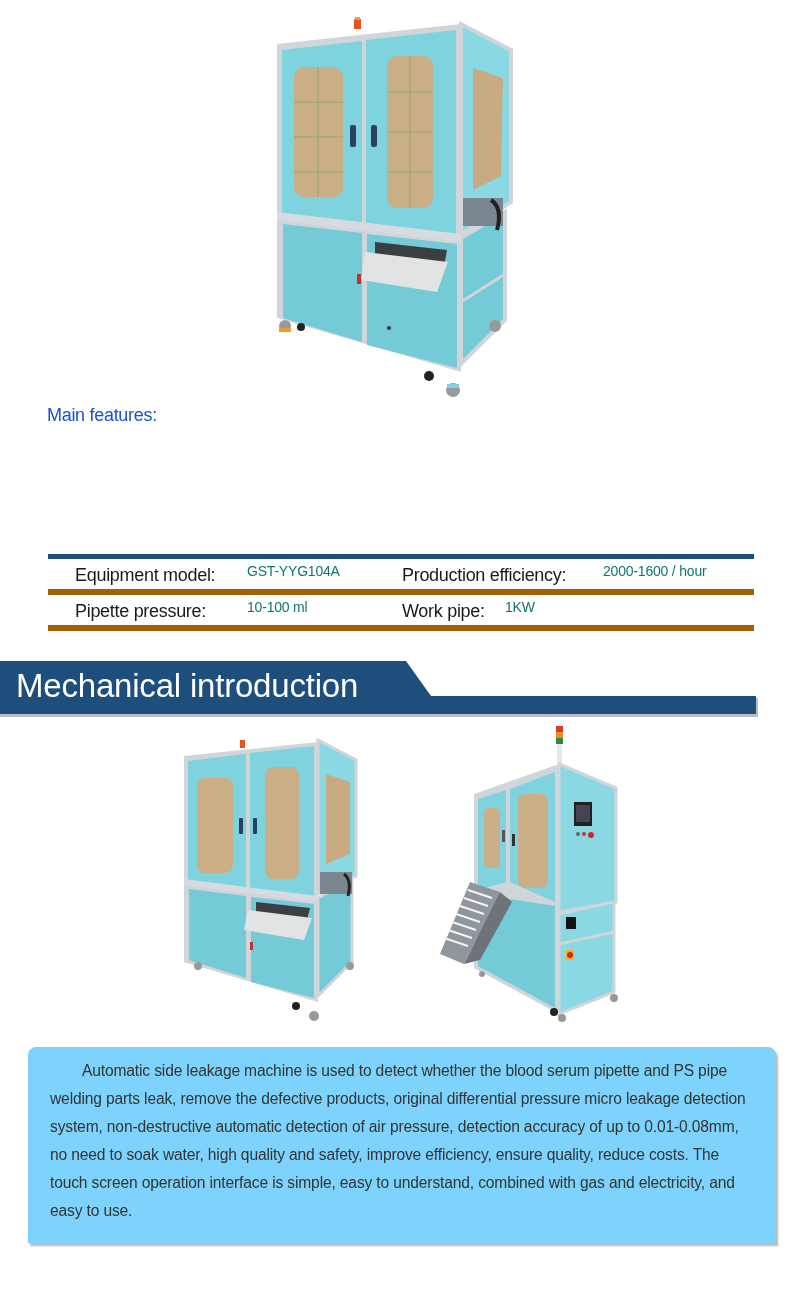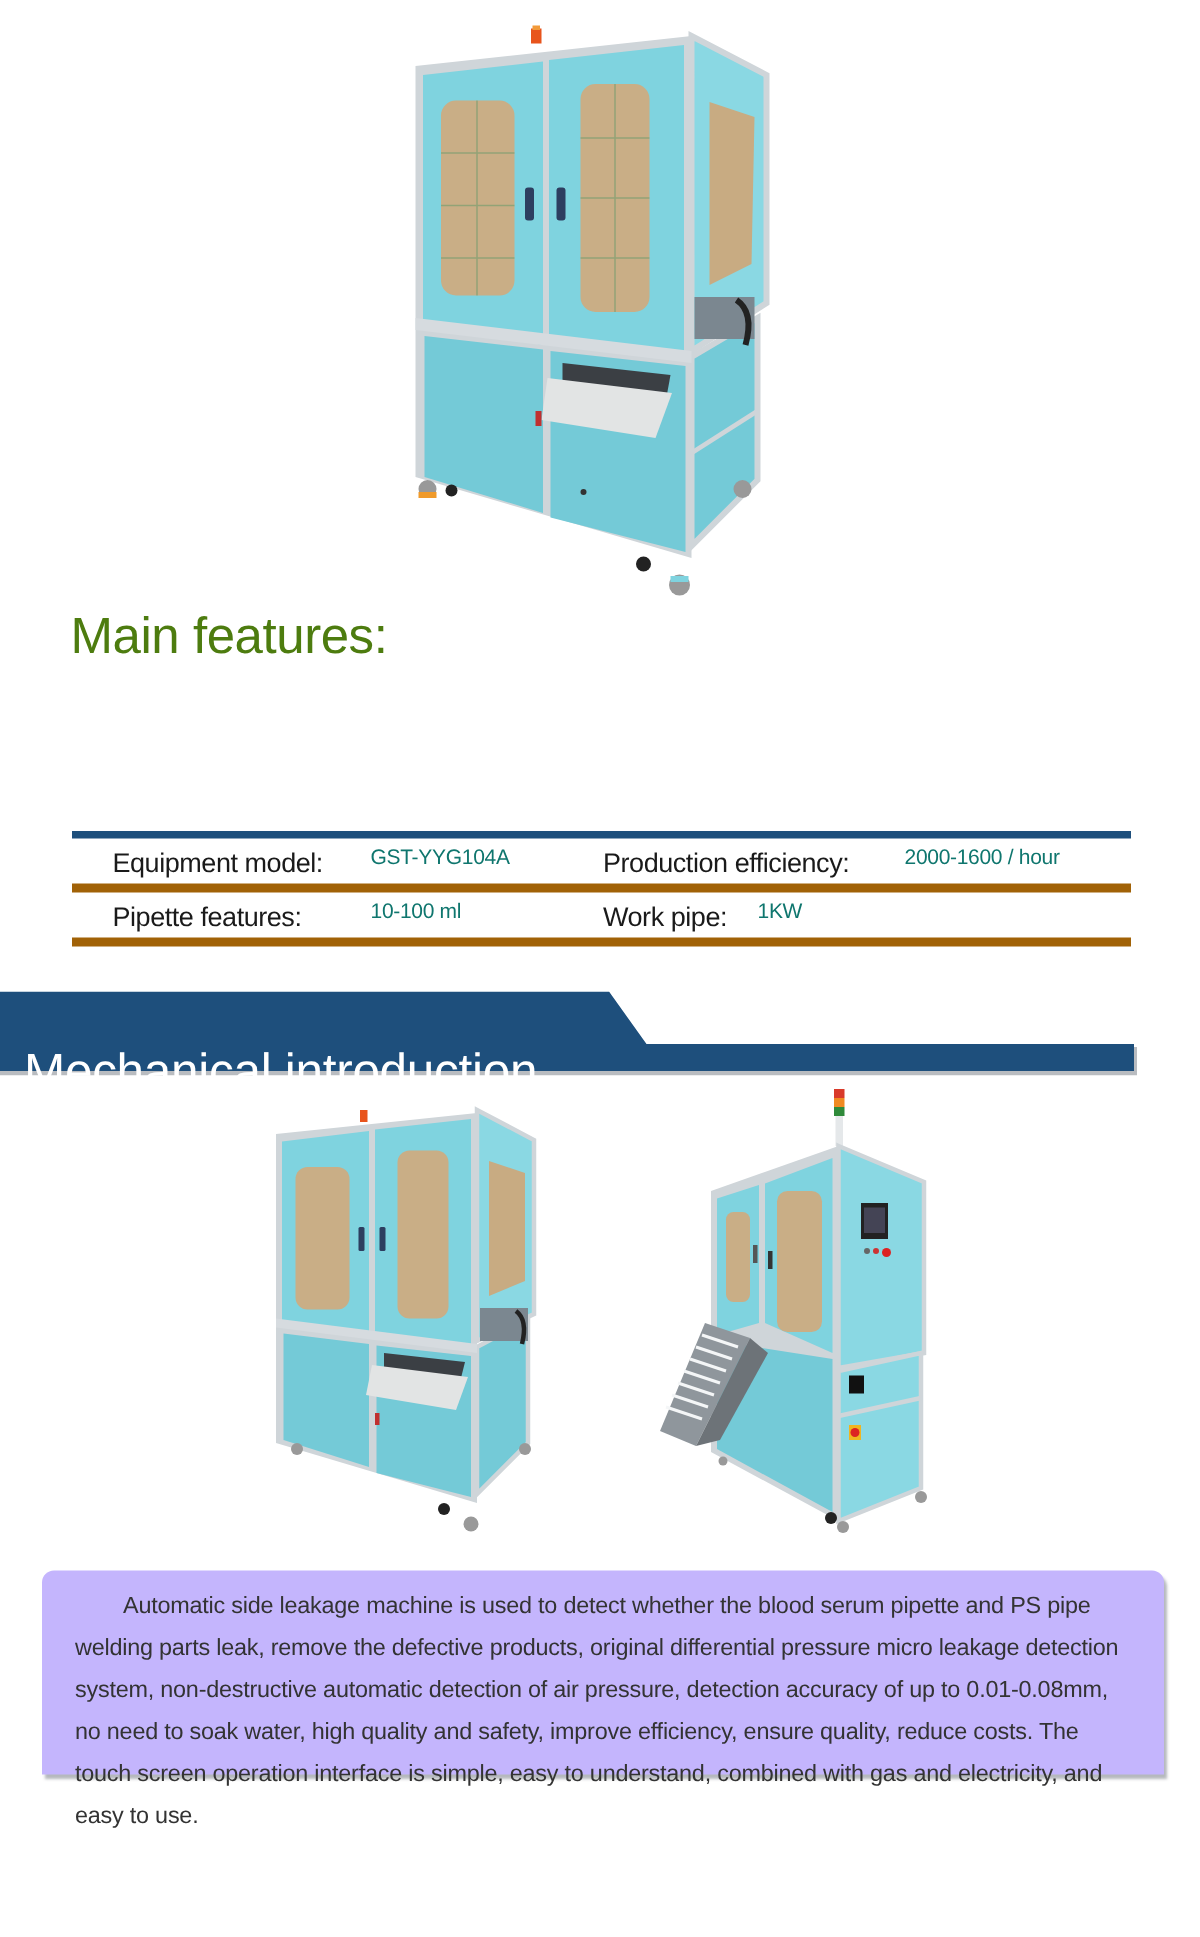--- a/index.html
+++ b/index.html
@@ -5,45 +5,45 @@
   * { box-sizing: border-box; margin: 0; padding: 0; }
   html, body { width: 800px; height: 1291px; background: #ffffff; overflow: hidden; }
   body { position: relative; font-family: "Liberation Sans", "DejaVu Sans", sans-serif; color: #222; }
 
   .abs { position: absolute; }
 
   
   #hero { left: 265px; top: 12px; width: 260px; height: 392px; }
 
   
-  #features-title { left: 47px; top: 405px; font-size: 34px; color: #4d7c0f; letter-spacing: -0.3px; font-family: "Liberation Sans", sans-serif; }
+  #features-title { left: 47px; top: 405px; font-size: 18px; color: #1d4ed8; letter-spacing: -0.3px; font-family: "Liberation Sans", sans-serif; }
   #features-list { left: 48px; top: 440px; width: 712px; font-size: 14.2px; line-height: 24px; color: #333; letter-spacing: -0.2px; }
   #features-list div { white-space: nowrap; }
   #features-list .wrap { white-space: normal; }
 
   
   #spec-table { left: 48px; top: 554px; width: 706px; }
   #spec-table .topbar { height: 5px; background: #1e4f7c; }
   #spec-table .row { position: relative; height: 36px; border-bottom: 6px solid #a16207; }
   #spec-table .row:first-of-type { }
   .spec-label { position: absolute; top: 6px; font-size: 18px; color: #1a1a1a; letter-spacing: -0.3px; }
   .spec-value { position: absolute; top: 4px; font-size: 14px; color: #0f766e; letter-spacing: -0.2px; }
 
   
   #banner { left: 0; top: 661px; width: 760px; height: 56px; }
-  #banner-title { left: 16px; top: 667px; font-size: 33px; color: #ffffff; letter-spacing: -0.2px; margin-top: 28px; }
+  #banner-title { left: 16px; top: 667px; font-size: 33px; color: #ffffff; letter-spacing: -0.2px; }
 
   
   #photo-left { left: 178px; top: 734px; width: 186px; height: 290px; }
   #photo-right { left: 434px; top: 722px; width: 190px; height: 300px; }
 
   
   #desc-box {
-    left: 28px; top: 1047px; width: 748px; height: 136px;
-    background: #c4b5fd; border-radius: 8px 8px 0 0;
+    left: 28px; top: 1047px; width: 748px; height: 196px;
+    background: #7dd3fc; border-radius: 8px 8px 0 0;
     box-shadow: 2px 3px 2px rgba(120,125,135,0.55);
   }
   #desc-text {
     position: absolute; left: 22px; top: 10px; width: 706px;
     font-size: 15.6px; line-height: 28px; color: #333; letter-spacing: -0.15px;
     text-indent: 32px;
   }
 </style>
 </head>
 <body>
@@ -111,21 +111,21 @@
 
 <div id="spec-table" class="abs">
   <div class="topbar"></div>
   <div class="row">
     <span class="spec-label" style="left:27px">Equipment model:</span>
     <span class="spec-value" style="left:199px">GST-YYG104A</span>
     <span class="spec-label" style="left:354px">Production efficiency:</span>
     <span class="spec-value" style="left:555px">2000-1600 / hour</span>
   </div>
   <div class="row">
-    <span class="spec-label" style="left:27px">Pipette features:</span>
+    <span class="spec-label" style="left:27px">Pipette pressure:</span>
     <span class="spec-value" style="left:199px">10-100 ml</span>
     <span class="spec-label" style="left:354px">Work pipe:</span>
     <span class="spec-value" style="left:457px">1KW</span>
   </div>
 </div>
 
 <div id="banner" class="abs">
   <svg width="760" height="56" viewBox="0 0 760 56" xmlns="http://www.w3.org/2000/svg">
 
     <polygon points="0,3 407,3 432,37 758,37 758,56 0,56" fill="#b9bcc0"></polygon>

